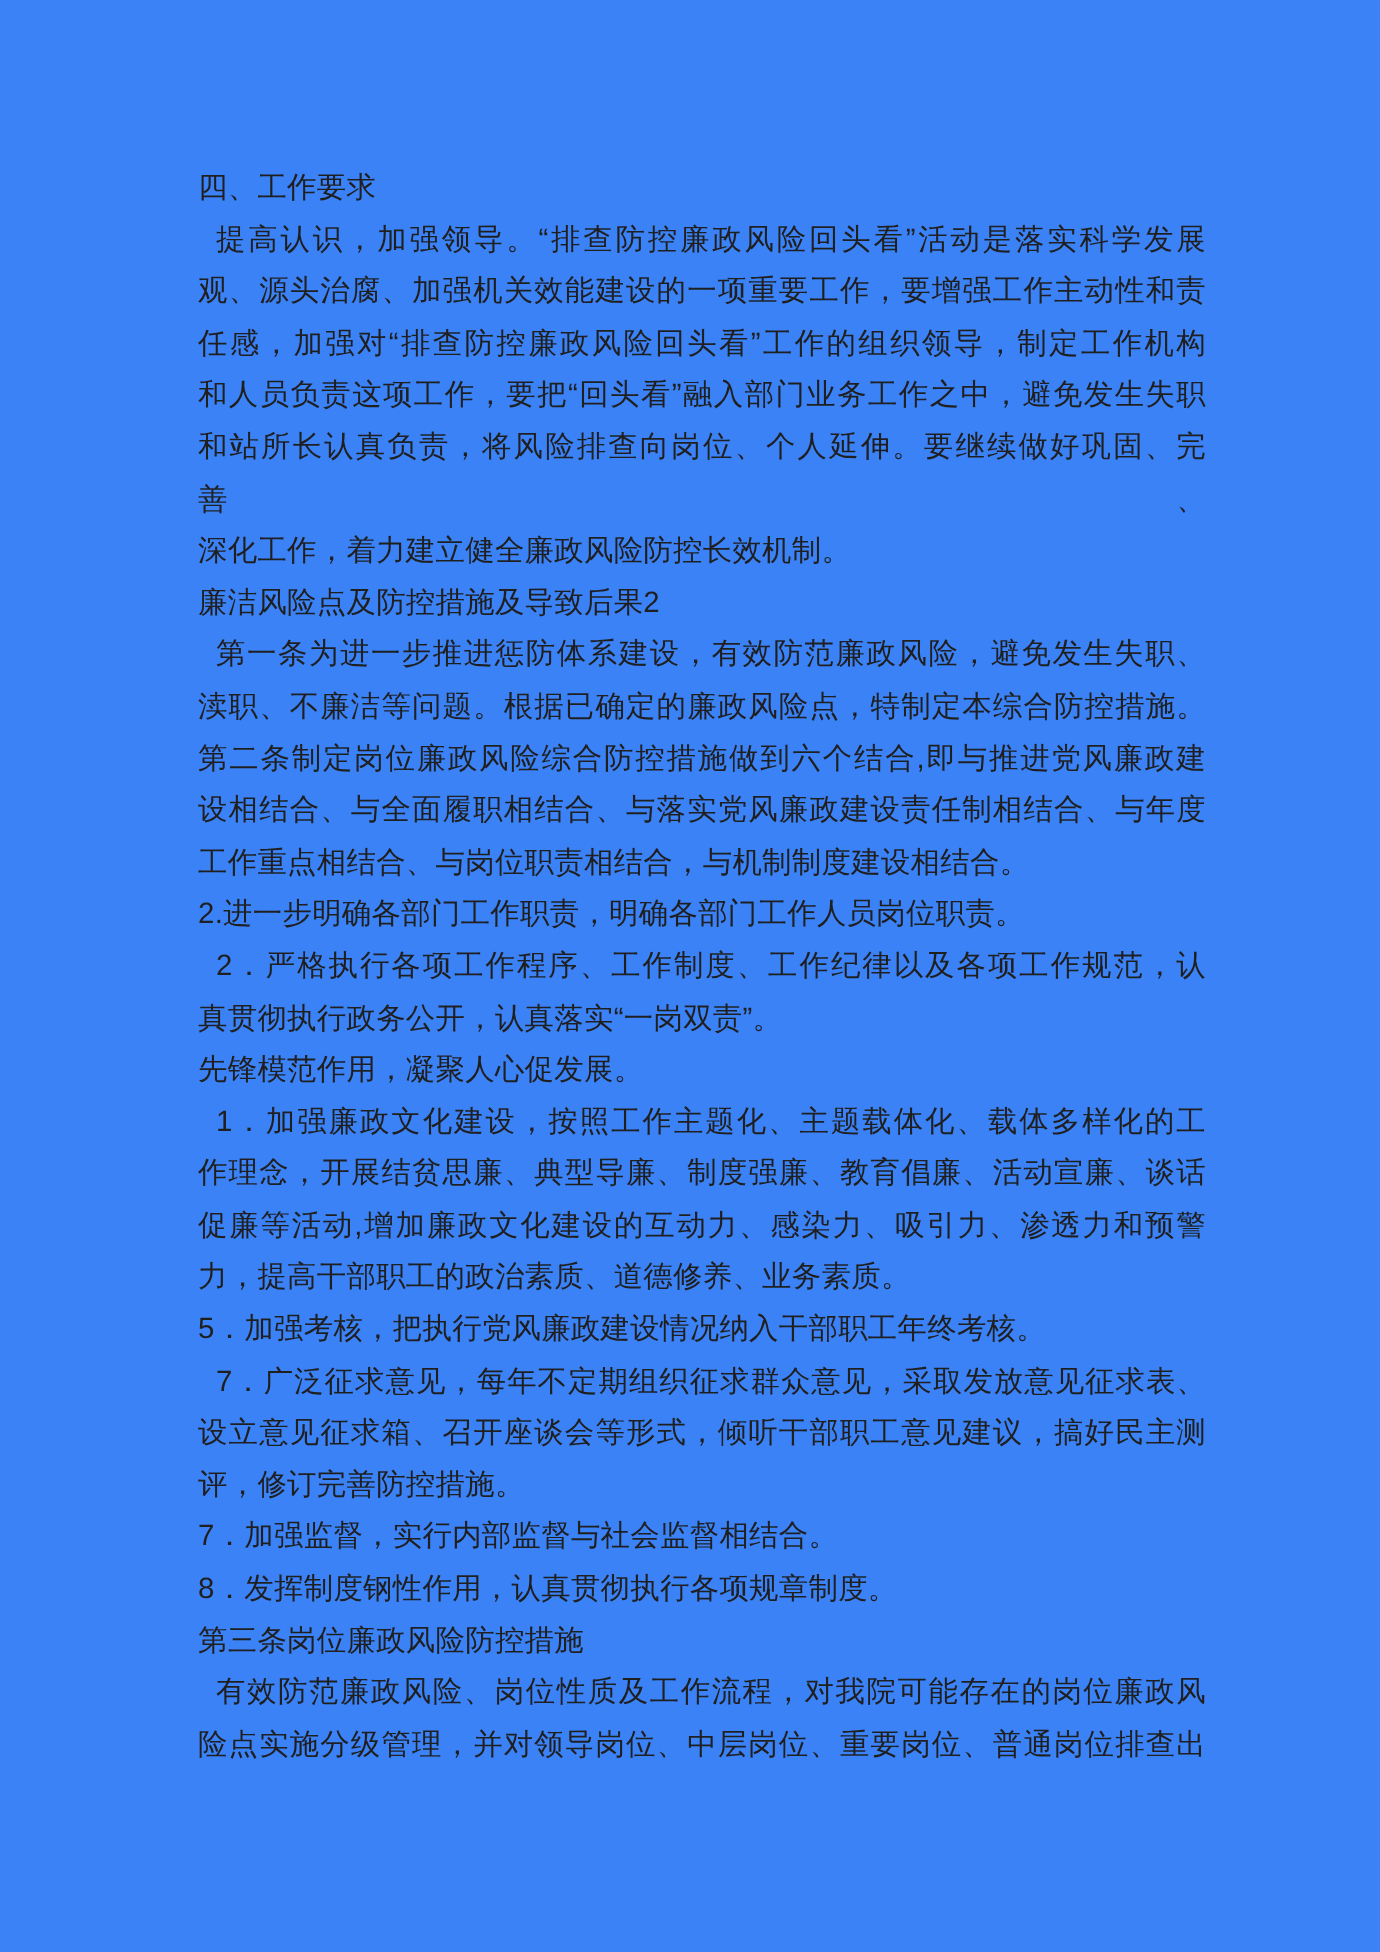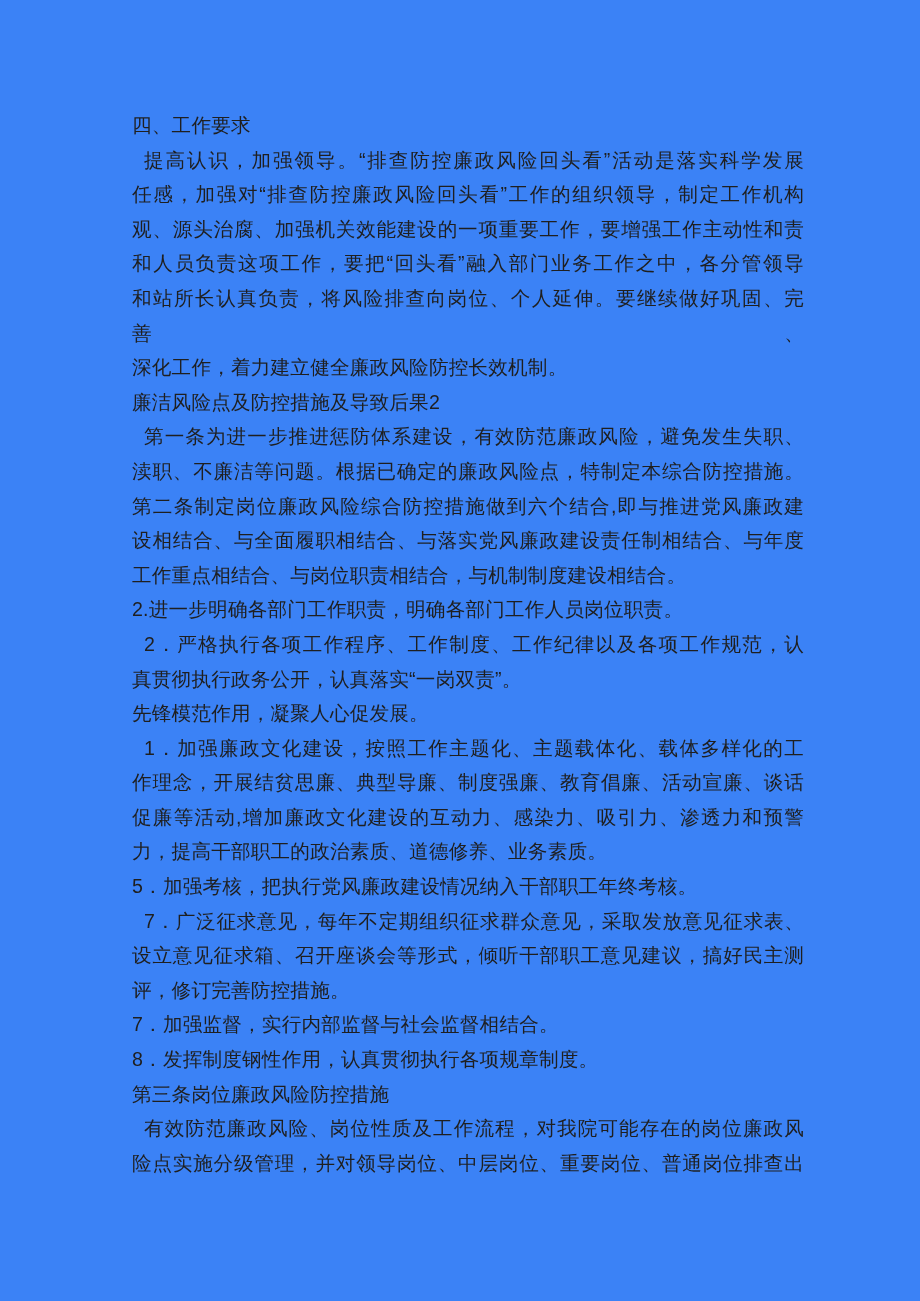--- a/index.html
+++ b/index.html
@@ -37,23 +37,23 @@
     padding-left: 12px;
   }
 </style>
 </head>
 <body>
 
 <div class="page">
   <div class="textblock">
       <div class="line">四、工作要求</div>
       <div class="line indent fill">提高认识，加强领导。“排查防控廉政风险回头看”活动是落实科学发展</div>
+      <div class="line fill">观、源头治腐、加强机关效能建设的一项重要工作，要增强工作主动性和责</div>
       <div class="line fill">任感，加强对“排查防控廉政风险回头看”工作的组织领导，制定工作机构</div>
-      <div class="line fill">观、源头治腐、加强机关效能建设的一项重要工作，要增强工作主动性和责</div>
-      <div class="line fill">和人员负责这项工作，要把“回头看”融入部门业务工作之中，各分管领导</div>
+      <div class="line fill">和人员负责这项工作，要把“回头看”融入部门业务工作之中，避免发生失职</div>
       <div class="line fill">和站所长认真负责，将风险排查向岗位、个人延伸。要继续做好巩固、完善、</div>
       <div class="line">深化工作，着力建立健全廉政风险防控长效机制。</div>
       <div class="line">廉洁风险点及防控措施及导致后果2</div>
       <div class="line indent fill">第一条为进一步推进惩防体系建设，有效防范廉政风险，避免发生失职、</div>
       <div class="line fill">渎职、不廉洁等问题。根据已确定的廉政风险点，特制定本综合防控措施。</div>
       <div class="line fill">第二条制定岗位廉政风险综合防控措施做到六个结合,即与推进党风廉政建</div>
       <div class="line fill">设相结合、与全面履职相结合、与落实党风廉政建设责任制相结合、与年度</div>
       <div class="line">工作重点相结合、与岗位职责相结合，与机制制度建设相结合。</div>
       <div class="line">2.进一步明确各部门工作职责，明确各部门工作人员岗位职责。</div>
       <div class="line indent fill">2．严格执行各项工作程序、工作制度、工作纪律以及各项工作规范，认</div>

